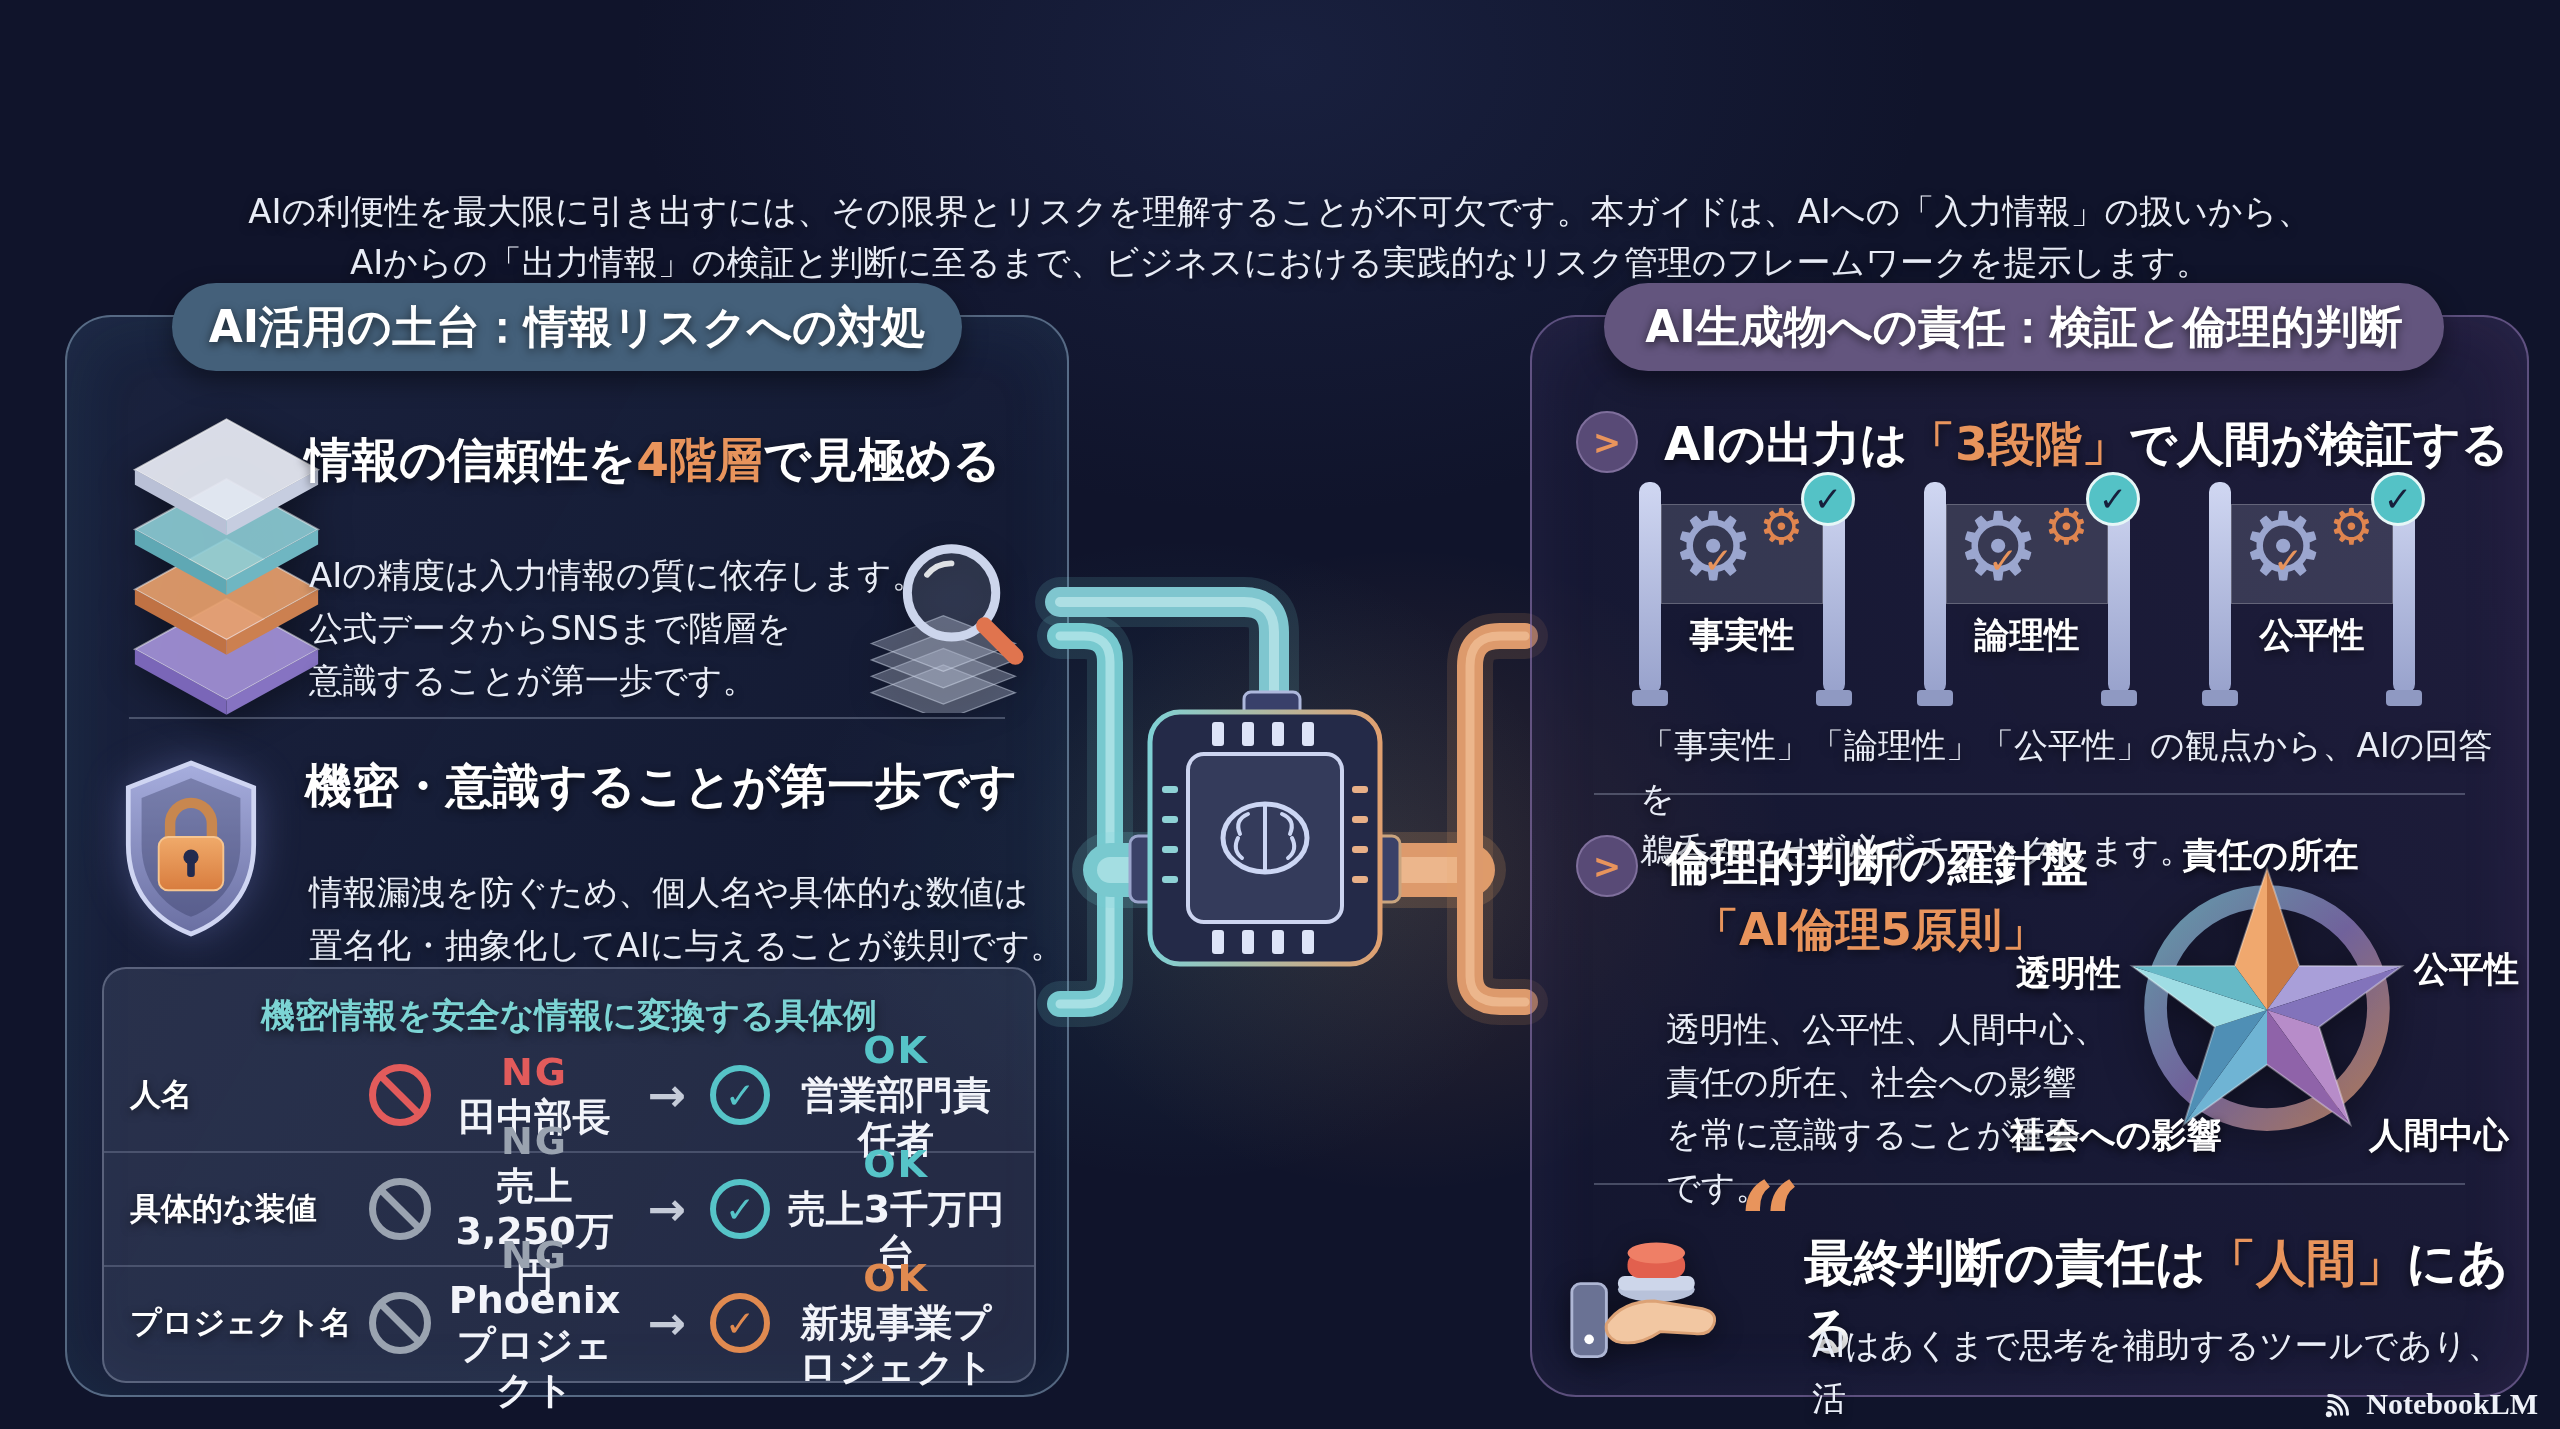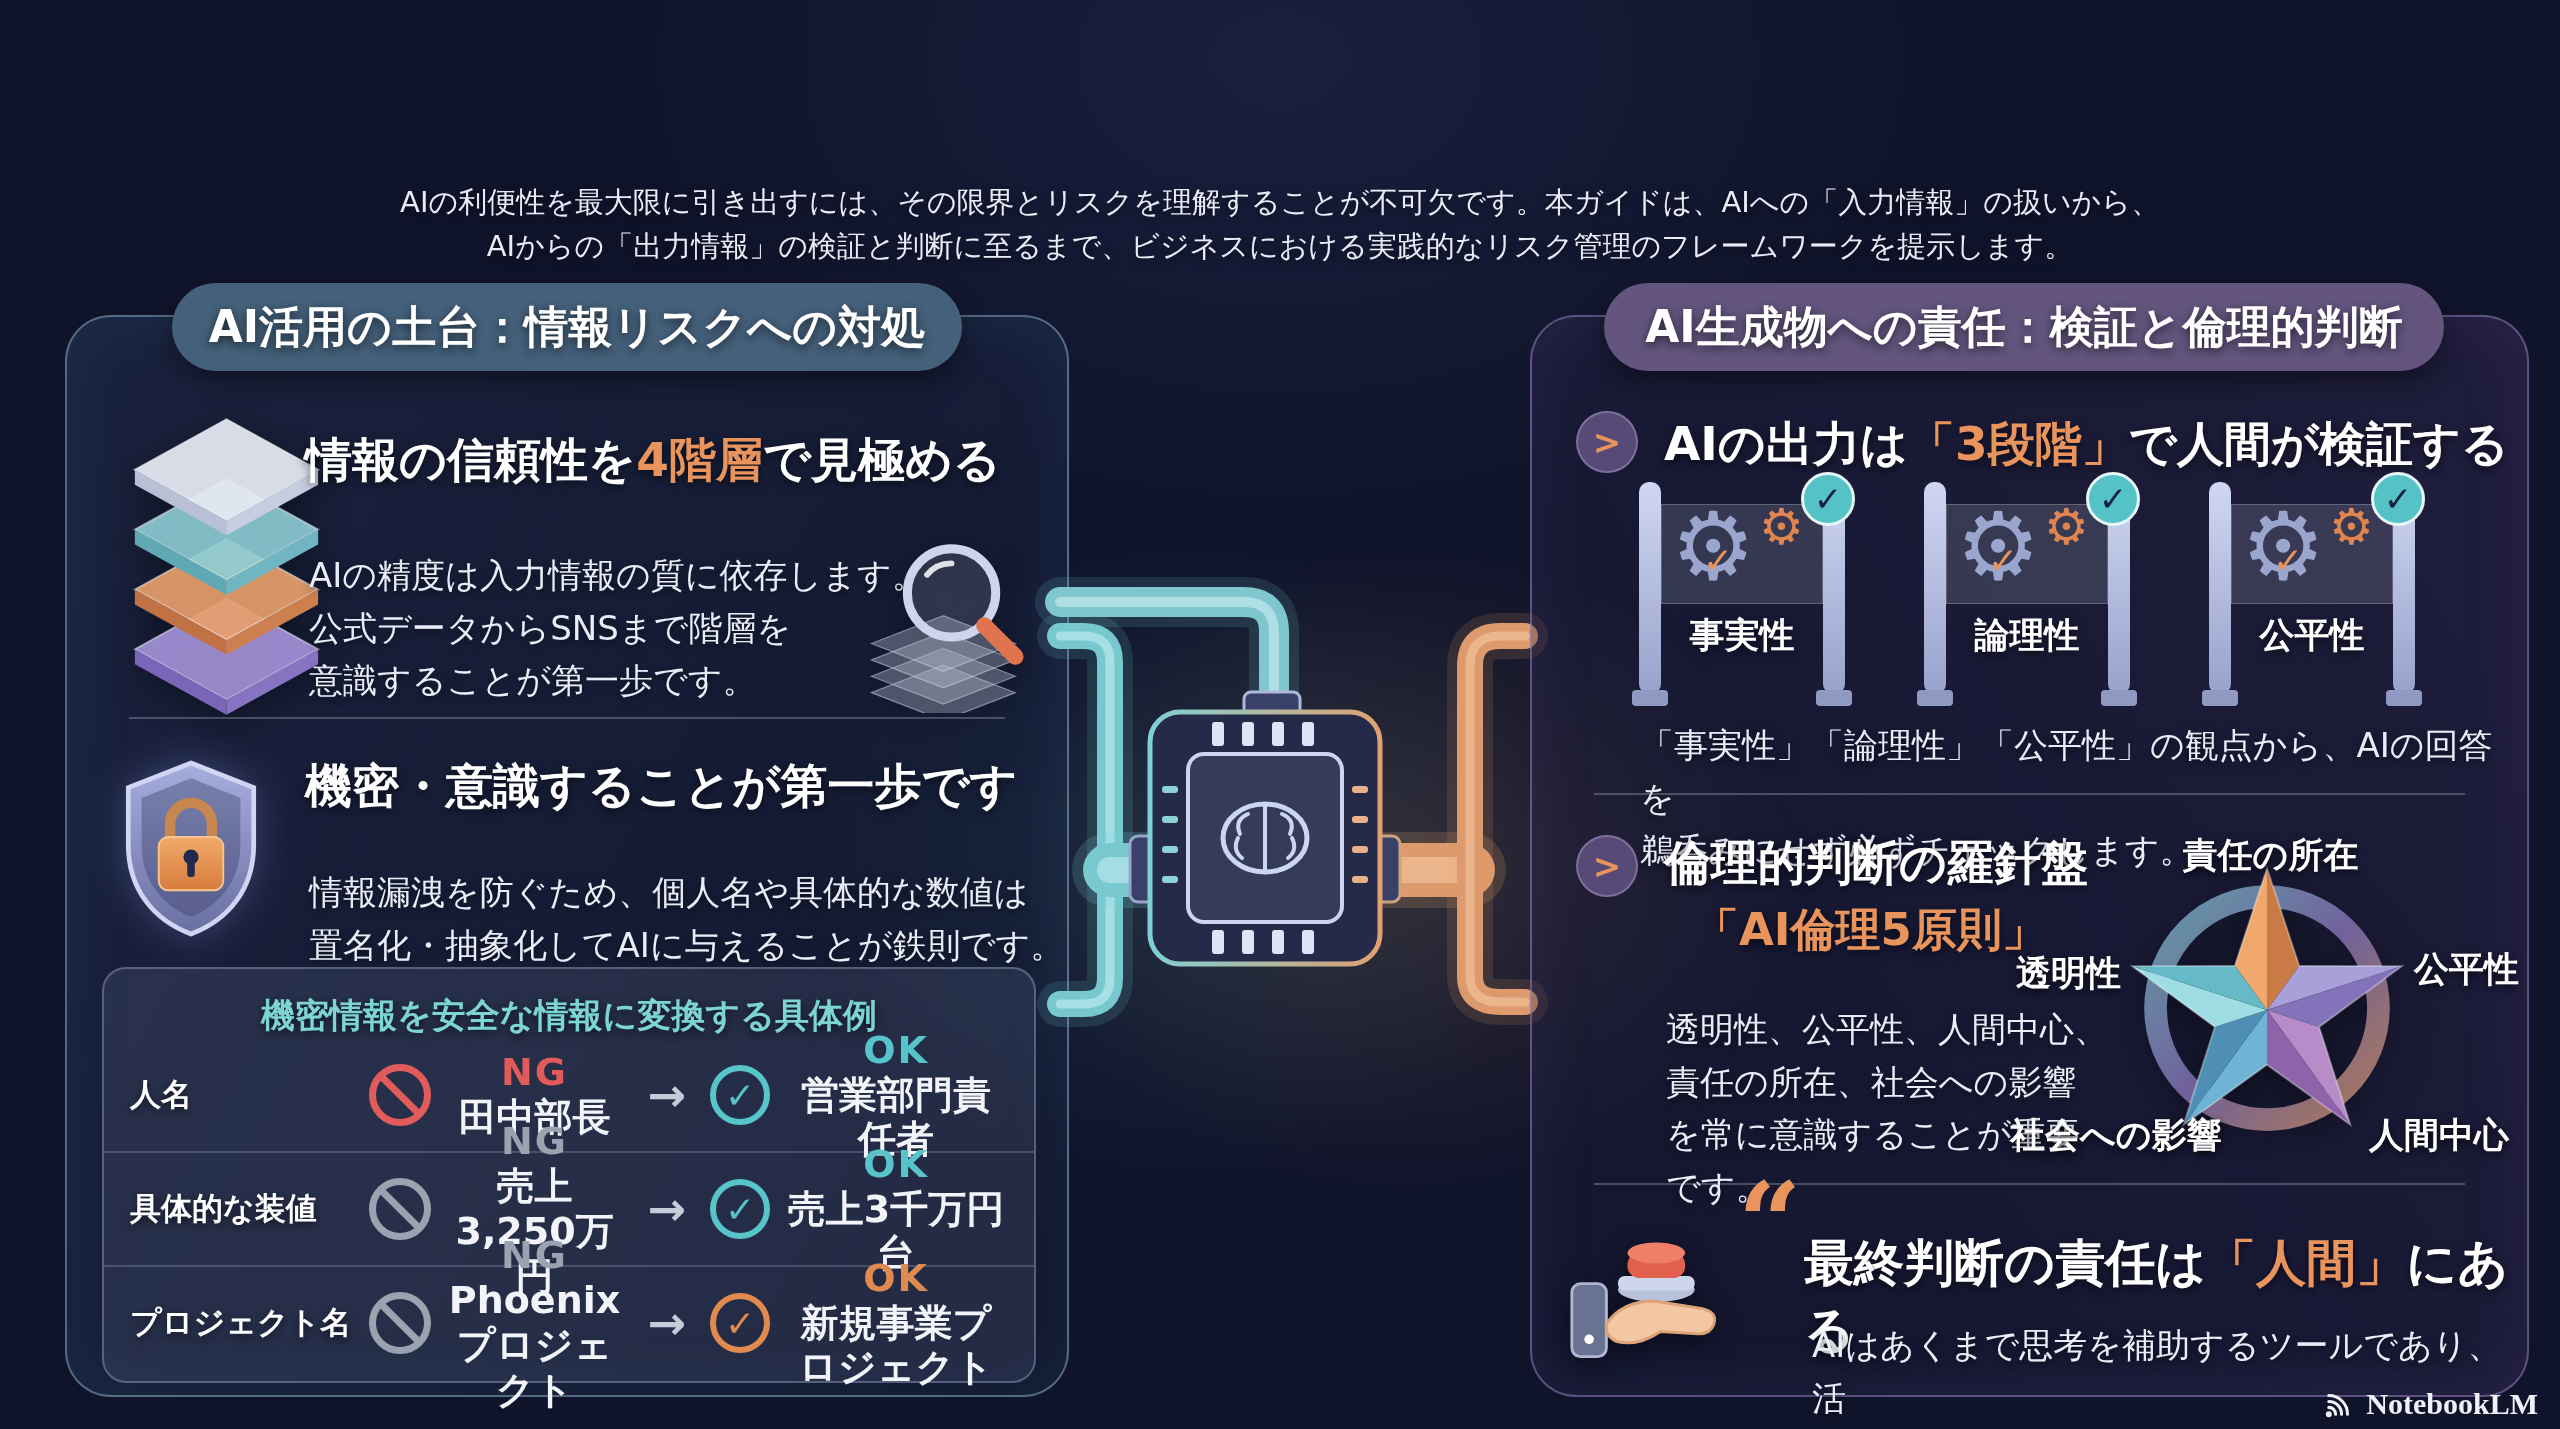--- a/index.html
+++ b/index.html
@@ -12,21 +12,21 @@
       #10142b;
     font-family:"DejaVu Sans", sans-serif; color:#ffffff;
   }
   .ts{ text-shadow:0 3px 10px rgba(0,0,0,.6); }
   .preline{ white-space:pre-line; }
 
   
   .main-title{ position:absolute; left:0; right:0; top:26px; text-align:center;
     font-size:78px; font-weight:800; letter-spacing:2px; }
   .main-subtitle{ position:absolute; left:0; right:0; top:152px; text-align:center;
-    font-size:29px; line-height:1.5; color:#e8ecf6; font-weight:500; }
+    font-size:34px; line-height:1.5; color:#e8ecf6; font-weight:500; }
 
   
   .panel{ position:absolute; top:315px; height:1078px; border-radius:46px; }
   .panel.left{ left:65px; width:1000px; border:2px solid rgba(150,182,208,.5);
     background:linear-gradient(120deg, rgba(42,58,92,.38), rgba(24,32,60,.30));
     box-shadow:inset 0 0 70px rgba(80,160,190,.10); }
   .panel.right{ left:1530px; width:995px; border:2px solid rgba(152,126,188,.55);
     background:linear-gradient(240deg, rgba(60,46,92,.35), rgba(26,30,58,.30));
     box-shadow:inset 0 0 70px rgba(150,110,200,.10); }
   .pill{ position:absolute; top:-34px; height:88px; border-radius:46px;

